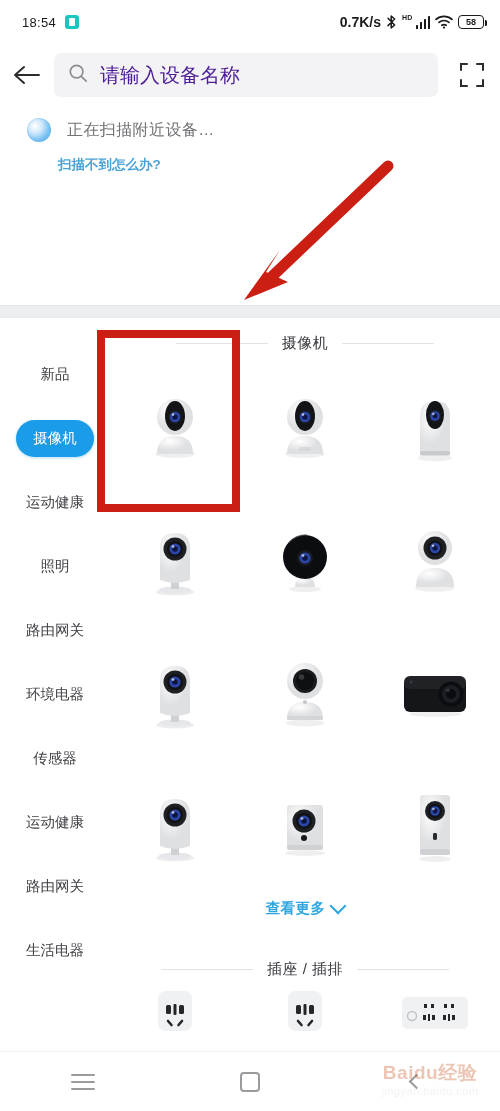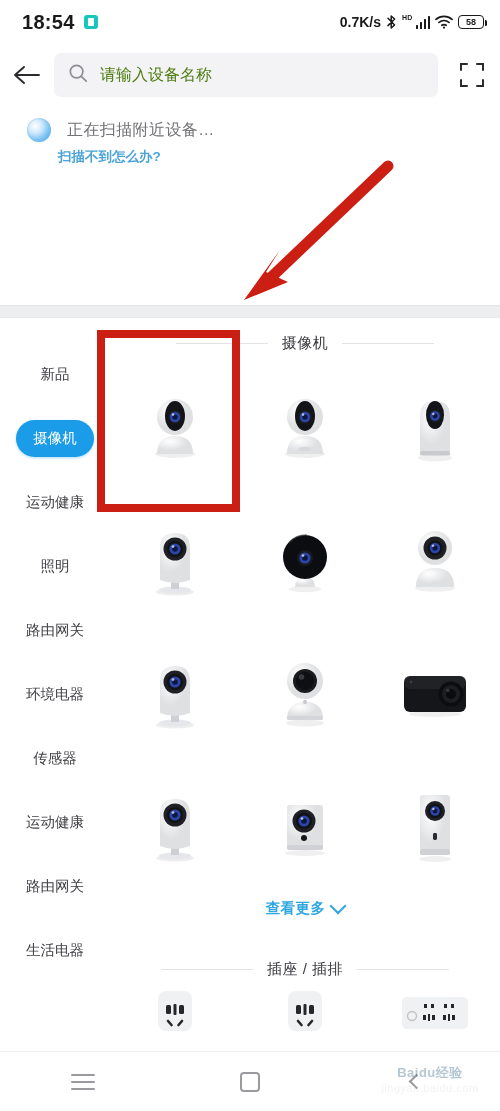--- a/index.html
+++ b/index.html
@@ -12,21 +12,21 @@
     -webkit-font-smoothing:antialiased;
   }
   .phone { position:relative; width:500px; height:1111px; background:#fff; }
 
   
   .statusbar {
     position:absolute; top:0; left:0; width:500px; height:44px;
     display:flex; align-items:center; background:#fff;
   }
   .sb-time {
-    font-size:20px; font-weight:700; color:#1a1a1a; margin-left:22px;
+    font-size:13px; font-weight:400; color:#1a1a1a; margin-left:22px;
     letter-spacing:.3px;
   }
   .sb-appdot {
     width:14px; height:14px; margin-left:9px; border-radius:3px;
     background:#18c5bf; position:relative;
   }
   .sb-appdot:after{
     content:""; position:absolute; left:4px; top:3px; width:6px; height:8px;
     background:#fff; border-radius:1px;
   }
@@ -56,34 +56,34 @@
   
   .header {
     position:absolute; top:44px; left:0; width:500px; height:62px;
     display:flex; align-items:center; background:#fff;
   }
   .back-arrow { width:54px; display:flex; justify-content:center; align-items:center; }
   .searchbox {
     flex:1; height:44px; background:#f3f3f5; border-radius:7px;
     display:flex; align-items:center; padding-left:14px; margin-right:6px;
   }
-  .search-ph { font-size:16px; color:#4d7c0f; margin-left:12px; }
+  .search-ph { font-size:20px; color:#4c1d95; margin-left:12px; }
   .scan-btn { width:56px; display:flex; justify-content:center; align-items:center; }
 
   
   .scan-block { position:absolute; top:118px; left:0; width:500px; }
   .scan-row { display:flex; align-items:center; padding-left:27px; }
   .scan-orb {
     width:24px; height:24px; border-radius:50%;
     background:radial-gradient(circle at 34% 34%, #ffffff 0%, #cfe8fb 32%, #7cc3f2 62%, #49a9e8 100%);
     box-shadow:0 0 0 1px rgba(90,175,230,.25) inset;
   }
   .scan-text { font-size:16px; color:#737377; margin-left:16px; letter-spacing:.4px; }
   .scan-link {
-    font-size:13.5px; color:#4aa3d8; padding-left:58px; margin-top:6px; display:block;
+    font-size:13.5px; color:#4aa3d8; padding-left:58px; margin-top:14px; display:block;
     font-weight:600;
   }
 
   
   .band {
     position:absolute; top:305px; left:0; width:500px; height:13px;
     background:#eceef0; border-top:1px solid #e2e4e7; border-bottom:1px solid #e7e9eb;
   }
 
   
@@ -137,21 +137,21 @@
   .sq { width:20px; height:20px; border:2px solid #9b9b9f; border-radius:4px; }
   .bk { width:11px; height:11px; border-left:2.2px solid #9b9b9f; border-bottom:2.2px solid #9b9b9f;
        transform:rotate(45deg); }
 
   
   .watermark {
     position:absolute; right:6px; bottom:6px; width:128px; height:50px;
     opacity:.30; pointer-events:none;
     display:flex; flex-direction:column; align-items:center; justify-content:center;
   }
-  .wm-main { font-size:13px; font-weight:700; color:#0c4a6e; letter-spacing:.5px; line-height:1.05; }
+  .wm-main { font-size:19px; font-weight:700; color:#c2410c; letter-spacing:.5px; line-height:1.05; }
   .wm-sub { font-size:11px; color:#d4d4da; letter-spacing:.5px; margin-top:2px; }
 
   
   .red-rect {
     position:absolute; left:97px; top:330px; width:143px; height:182px;
     border:8px solid #cc1f14; box-sizing:border-box; pointer-events:none; z-index:40;
   }
   .red-arrow { position:absolute; left:210px; top:160px; z-index:40; pointer-events:none; }
 </style>
 </head>

